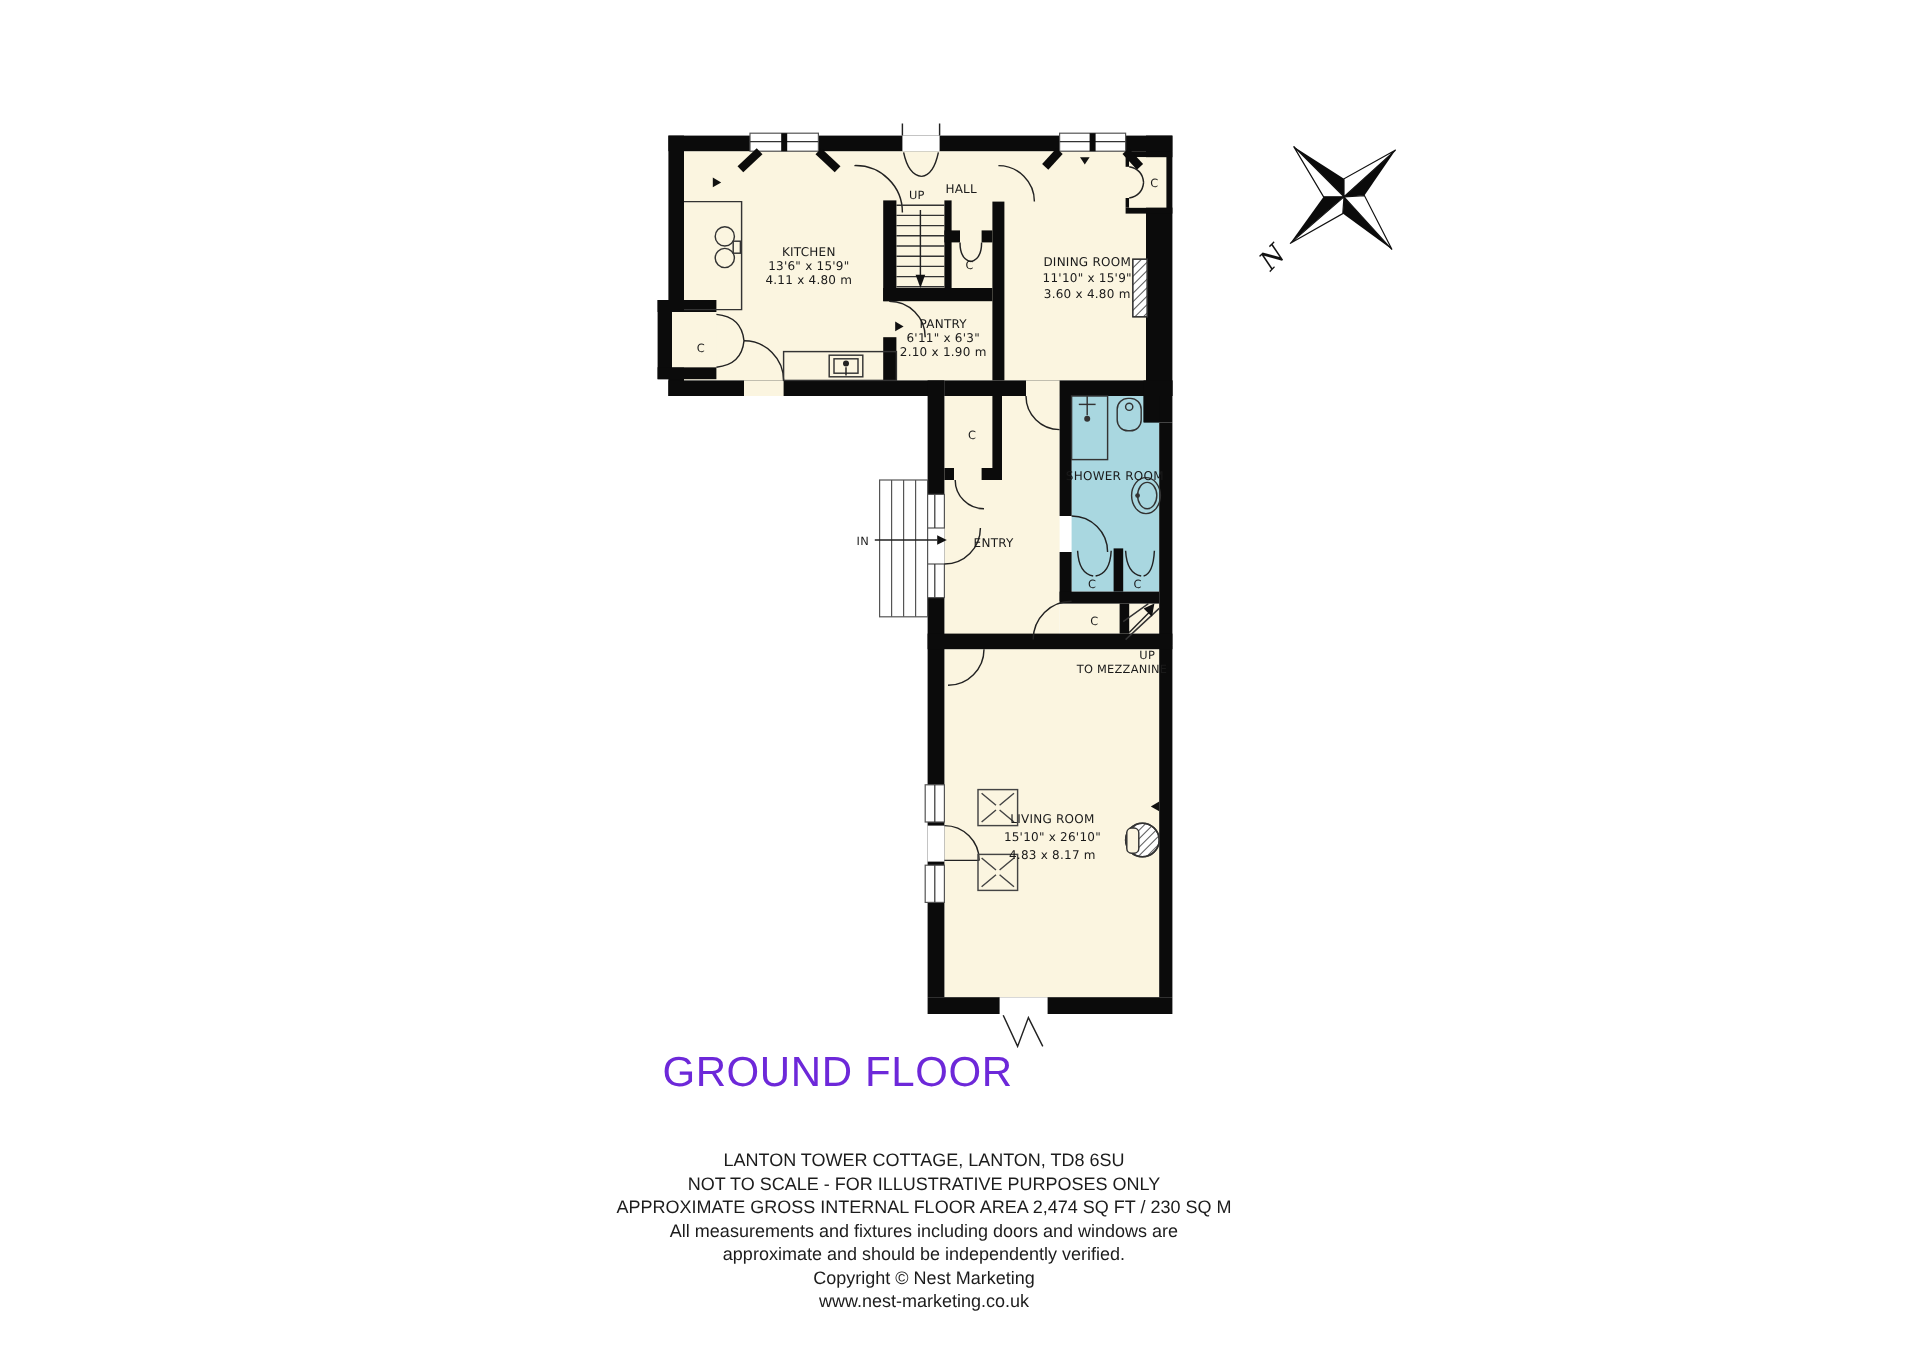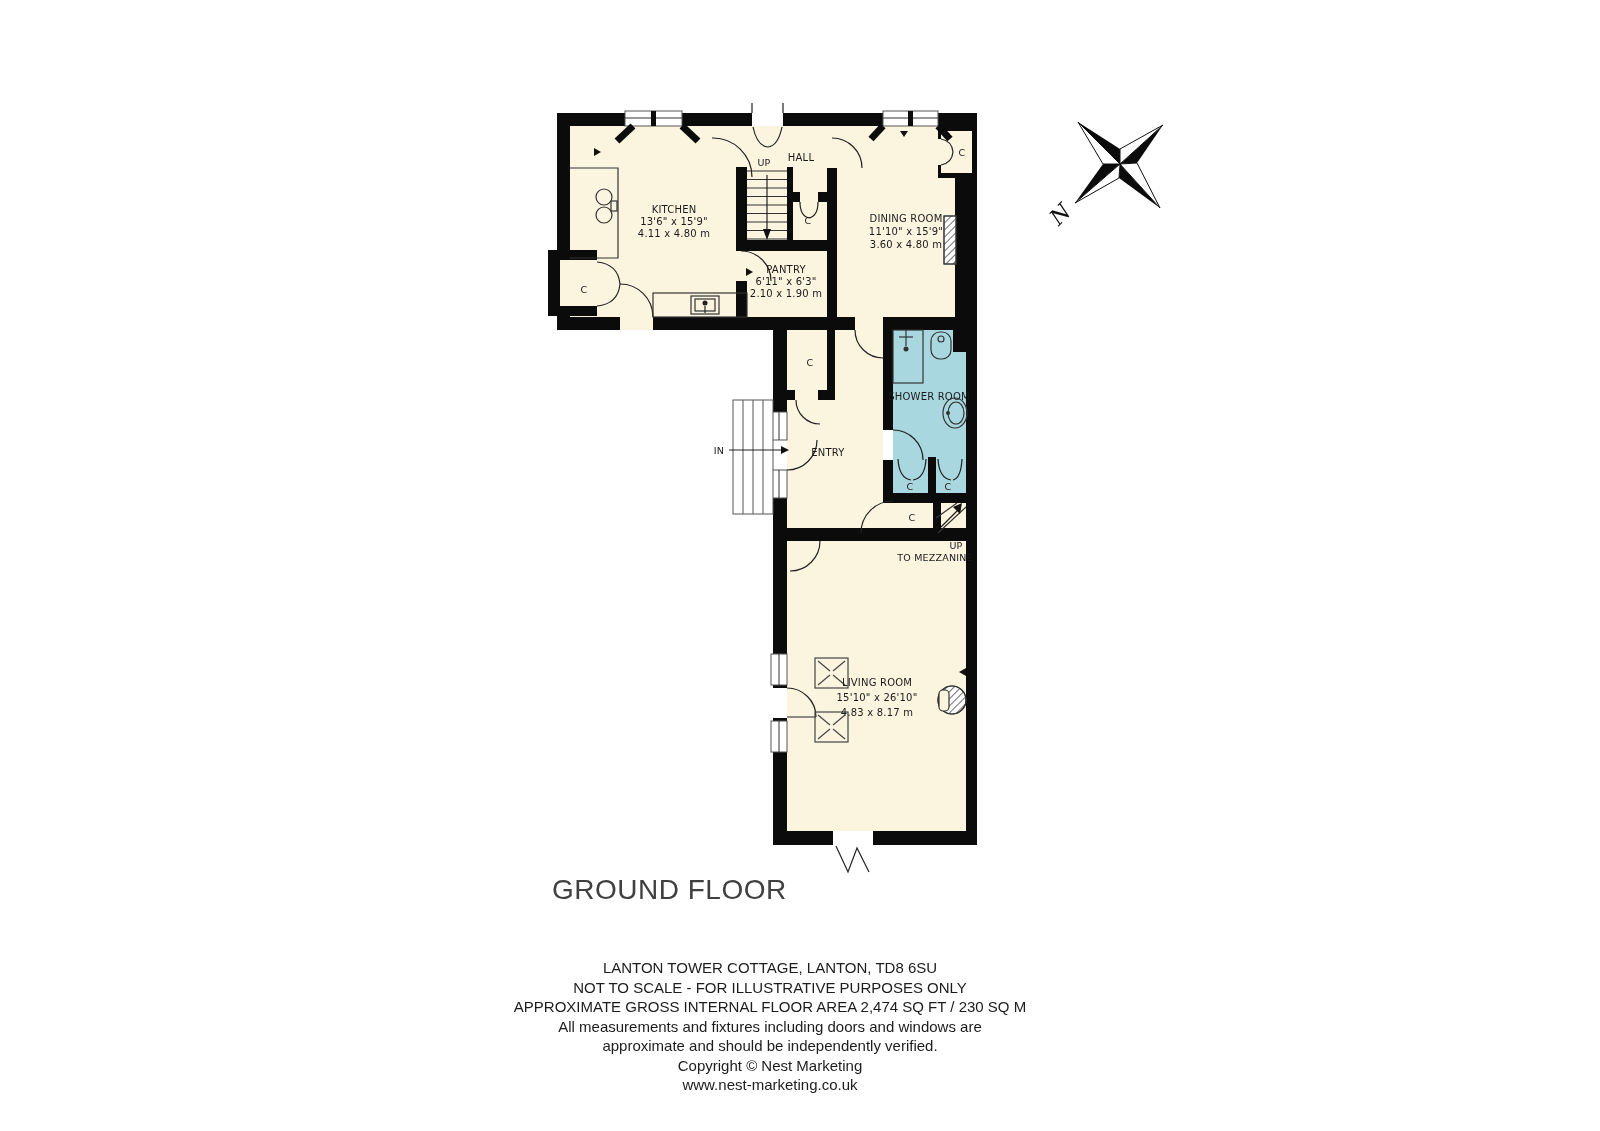--- a/index.html
+++ b/index.html
@@ -1,21 +1,21 @@
 <!DOCTYPE html>
 <html><head>
 <meta charset="utf-8">
 <style>
   html,body{margin:0;padding:0;background:#fff;}
   .canvas{position:relative;width:1600px;height:1131px;background:#ffffff;overflow:hidden;
           font-family:"Liberation Sans",sans-serif;}
   .plan-svg{position:absolute;left:0;top:0;}
   .plan-label{font-family:"DejaVu Sans",sans-serif;font-size:10px;fill:#1a1a1a;letter-spacing:.2px;}
   .plan-label.small{font-size:9.5px;}
-  .page-title{position:absolute;left:552px;top:874px;font-size:28px;color:#404040;letter-spacing:.5px;}
+  .page-title{position:absolute;left:552px;top:874px;font-size:35px;color:#6d28d9;letter-spacing:.5px;}
   .footer{position:absolute;top:958px;left:-30px;width:1600px;text-align:center;
           color:#1c1c1c;font-size:15px;line-height:19.5px;}
   .wall{fill:#0b0b0b;}
   .floor{fill:#FBF5E0;}
   .wet{fill:#A9D7E0;}
   .fix{stroke:#333;stroke-width:1.2;fill:none;}
   .arc{stroke:#222;stroke-width:1.2;fill:none;}
   .thin{stroke:#555;stroke-width:1;fill:#fff;}
 </style>
 </head>

